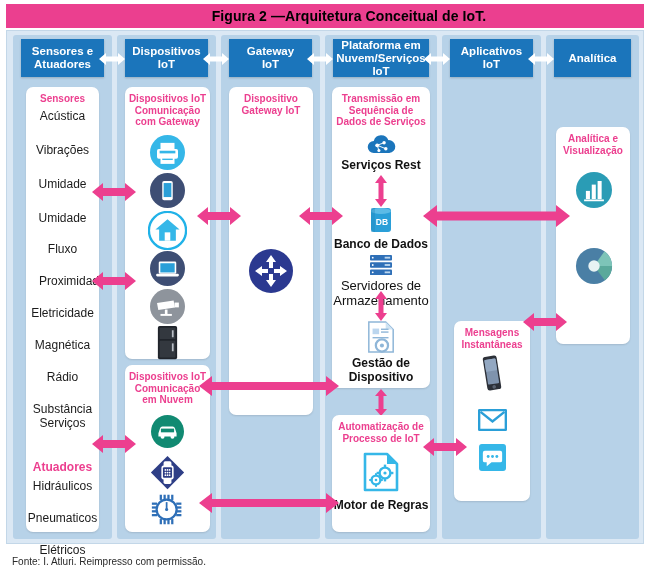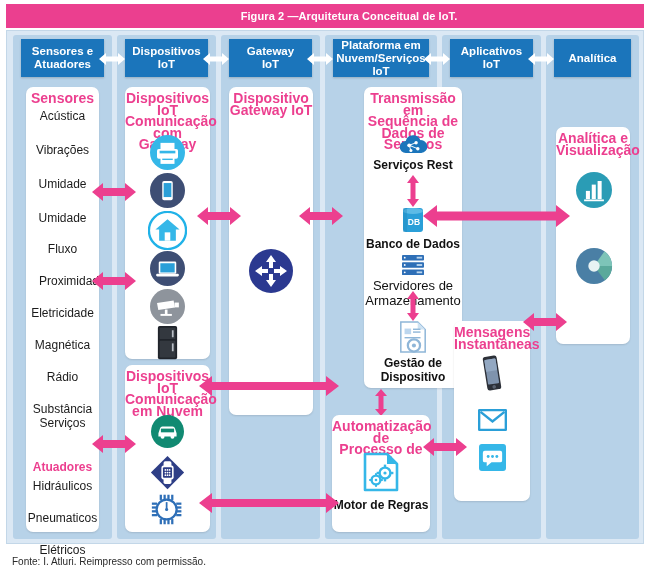--- a/index.html
+++ b/index.html
@@ -12,21 +12,21 @@
     color:#1b1b1b;
   }
 
   
   .title-bar{
     position:absolute; left:6px; top:4px; width:638px; height:24px;
     background:#eb3f8f;
     display:flex; align-items:center; justify-content:center;
   }
   .title-bar .title-text{
-    color:#ffffff; font-weight:bold; font-size:11px; letter-spacing:.1px;
+    color:#000000; font-weight:bold; font-size:14px; letter-spacing:.1px;
     white-space:nowrap;
     padding-left:48px;
   }
 
   
   .diagram{
     position:absolute; left:6px; top:30px; width:638px; height:514px;
     background:#dbe8f4;
     border:1px solid #c3d7e8;
   }
@@ -55,21 +55,21 @@
   }
 
   
   .card{
     position:absolute;
     background:#ffffff;
     border-radius:7px;
     box-shadow:0 1px 2px rgba(0,0,0,.12);
   }
   .card-title{
-    color:#ec3f8f; font-weight:bold; font-size:14px; line-height:11.5px;
+    color:#ec3f8f; font-weight:bold; font-size:10px; line-height:11.5px;
     text-align:center; padding-top:6px;
   }
   .item{
     text-align:center; font-size:12px; color:#1b1b1b;
   }
   .item.pink{ color:#ec3f8f; font-weight:bold; }
 
   .caption{
     position:absolute; text-align:center; font-size:12px; font-weight:bold;
     color:#111; width:100%; left:0;
@@ -293,21 +293,21 @@
     </div>
     <svg class="icn" style="left:20px; top:162px;" width="44" height="44" viewBox="0 0 44 44">
       <circle cx="22" cy="22" r="22" fill="#2b3990"></circle>
       <path d="M22 6 L27 13 L24 13 L24 19 L20 19 L20 13 L17 13 Z" fill="#fff"></path>
       <path d="M22 38 L17 31 L20 31 L20 25 L24 25 L24 31 L27 31 Z" fill="#fff"></path>
       <path d="M6 22 L13 17 L13 20 L19 20 L19 24 L13 24 L13 27 Z" fill="#fff"></path>
       <path d="M38 22 L31 27 L31 24 L25 24 L25 20 L31 20 L31 17 Z" fill="#fff"></path>
     </svg>
   </div>
 
-  <div class="card" style="left:325px; top:56px; width:98px; height:301px;margin-left:32px;">
+  <div class="card" style="left:325px; top:56px; width:98px; height:301px;">
     <div class="card-title">
       <div>Transmissão em</div>
       <div>Sequência de</div>
       <div>Dados de Serviços</div>
     </div>
 
     <svg class="icn" style="left:34px; top:46px;" width="31" height="22" viewBox="0 0 36 25">
       <path d="M9 23 A7 7 0 0 1 9 9 A9 9 0 0 1 26 8 A7 7 0 0 1 27 23 Z" fill="#1b75bb"></path>
       <circle cx="13" cy="14" r="2.2" fill="#fff"></circle>
         <circle cx="21" cy="11" r="2" fill="#fff"></circle>

